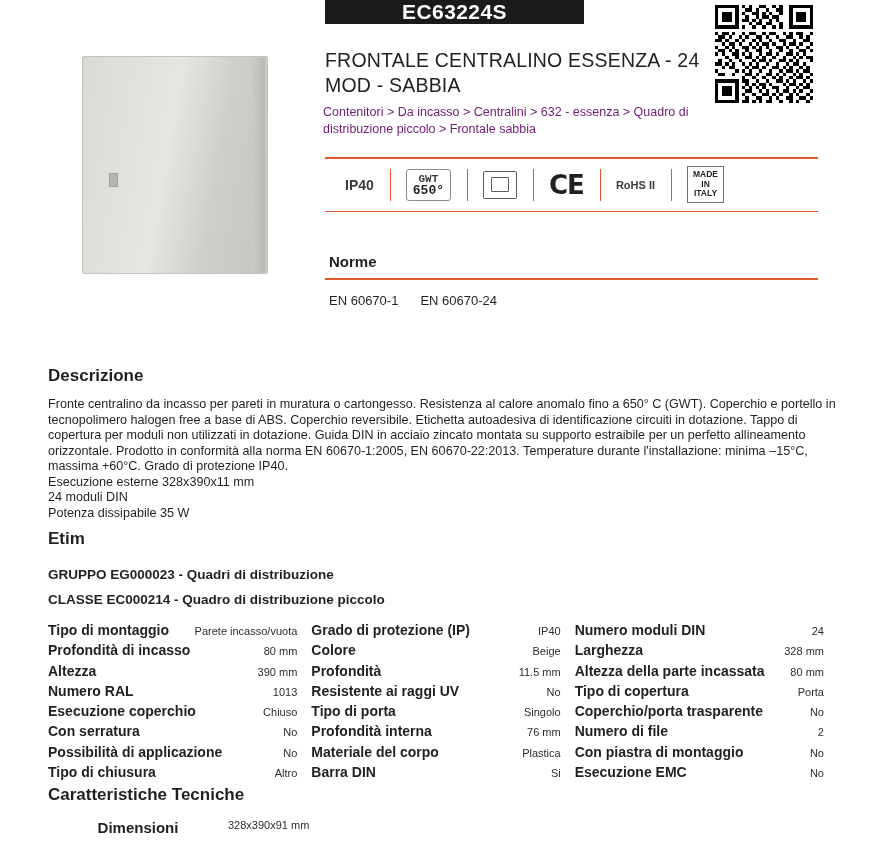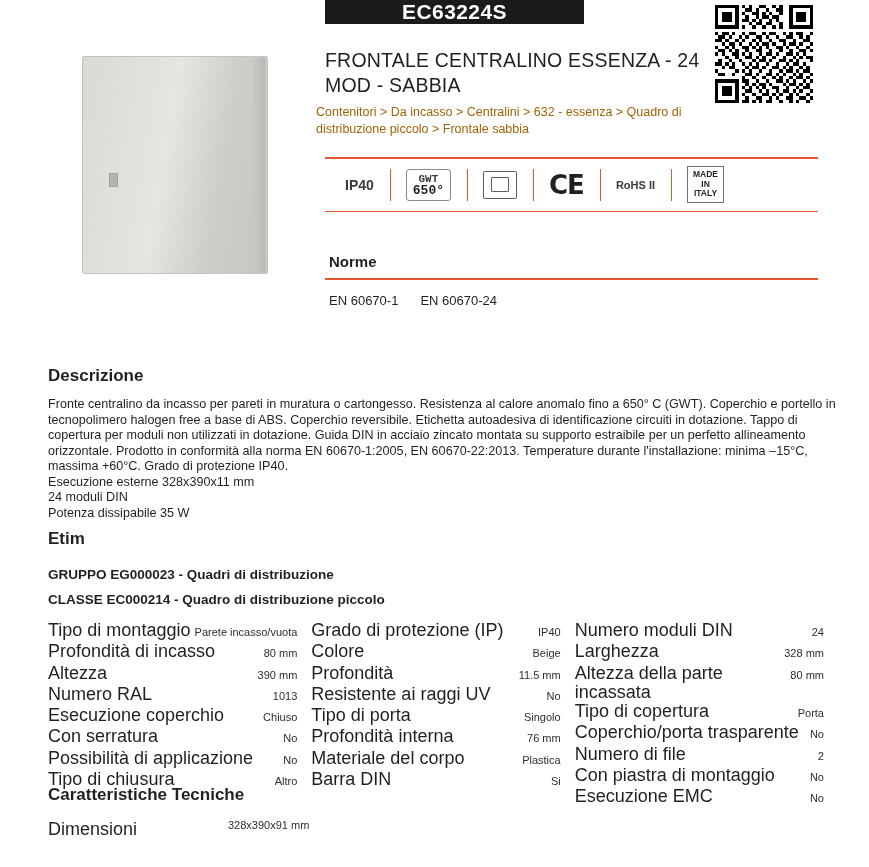--- a/index.html
+++ b/index.html
@@ -82,26 +82,26 @@
     width: 390px;
     font-size: 19.5px;
     font-weight: normal;
     line-height: 25px;
     color: #231f20;
     letter-spacing: .2px;
   }
 
   .breadcrumb {
     position: absolute;
-    left: 316px;
+    left: 323px;
     top: 104px;
     width: 380px;
     font-size: 12.5px;
     line-height: 17px;
-    color: #a16207;
+    color: #701a75;
   }
 
   .qr {
     position: absolute;
     left: 710px;
     top: 0px;
     width: 108px;
     height: 108px;
     background: #ffffff;
     padding: 5px;
@@ -236,36 +236,36 @@
   }
   .etim-col { flex: 1 1 33.33%; padding-right: 14px; }
   .etim-row {
     display: flex;
     justify-content: space-between;
     align-items: baseline;
     font-size: 12px;
     line-height: 19.3px;
     color: #231f20;
   }
-  .etim-row .k { font-weight: normal; font-size: 18px; }
+  .etim-row .k { font-weight: bold; font-size: 14px; }
   .etim-row .v { font-size: 11px; color: #2d2d2d; text-align: right; white-space: nowrap; }
 
   
   .carat-wrap {
     position: absolute;
     left: 48px;
     top: 785px;
     width: 790px;
   }
   .carat-row {
     display: flex;
     margin-top: 14px;
     font-size: 12px;
   }
-  .carat-row .k { font-weight: normal; font-size: 18px; width: 180px; }
+  .carat-row .k { font-weight: bold; font-size: 15px; width: 180px; text-align: center; }
   .carat-row .v { font-size: 11px; color: #2d2d2d; }
 </style>
 </head>
 <body>
 
 <div class="page">
 
   <div class="top">
 
     <div class="product-image-box">

